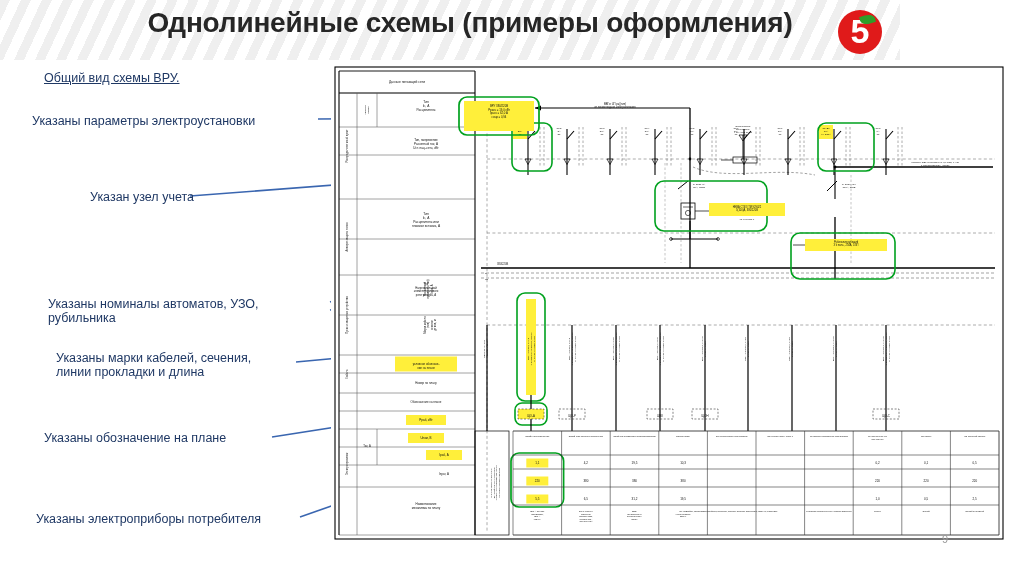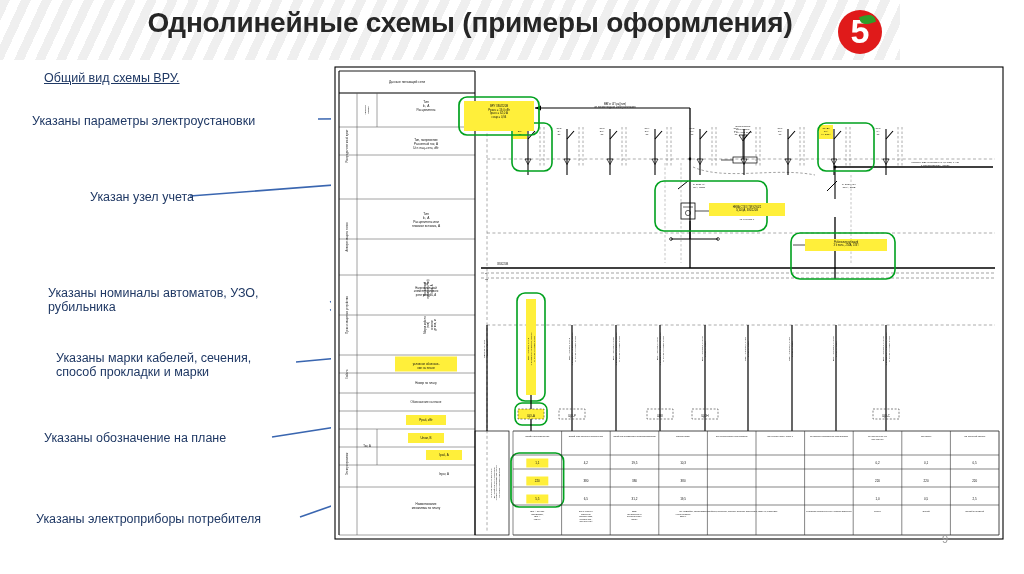--- a/index.html
+++ b/index.html
@@ -115,24 +115,24 @@
       <path d="M522,398 L517.064143604151,401.4113518785896 L516.2596187376803,396.25414119608473 Z" fill="#3a66b0" stroke="none"></path>
       <line x1="300" y1="517" x2="508" y2="444"></line>
       <path d="M508,444 L503.7664185246469,448.2516805961346 L502.03790773134125,443.32660874671575 Z" fill="#3a66b0" stroke="none"></path>
     </g>
 </svg>
 
 <div id="annotations-layer">
     <div class="anno underline" style="left: 44px; top: 71px; text-align: center;">Общий вид схемы ВРУ.</div>
     <div class="anno" style="left: 32px; top: 114px;">Указаны параметры электроустановки</div>
     <div class="anno" style="left: 82px; top: 190px; margin-left: 8px;">Указан узел учета</div>
-    <div class="anno" style="left: 48px; top: 286px;">Указаны номиналы автоматов, УЗО,
+    <div class="anno" style="left: 48px; top: 297px;">Указаны номиналы автоматов, УЗО,
 рубильника</div>
     <div class="anno" style="left: 56px; top: 351px;">Указаны марки кабелей, сечения,
-способ прокладки и марки</div>
+линии прокладки и длина</div>
     <div class="anno" style="left: 44px; top: 431px;">Указаны обозначение на плане</div>
     <div class="anno" style="left: 36px; top: 512px;">Указаны электроприборы потребителя</div>
   </div>
 
 <div id="sheet">
   <svg id="sheet-svg" width="676" height="480" viewBox="0 0 676 480" xmlns="http://www.w3.org/2000/svg">
 
     <g id="g-frame" stroke="#000" fill="none" stroke-width="0.9">
         <rect x="4" y="4" width="668" height="472" fill="none" stroke="#000" stroke-width="1.1" rx="0" stroke-dasharray="none"></rect>
       </g>

